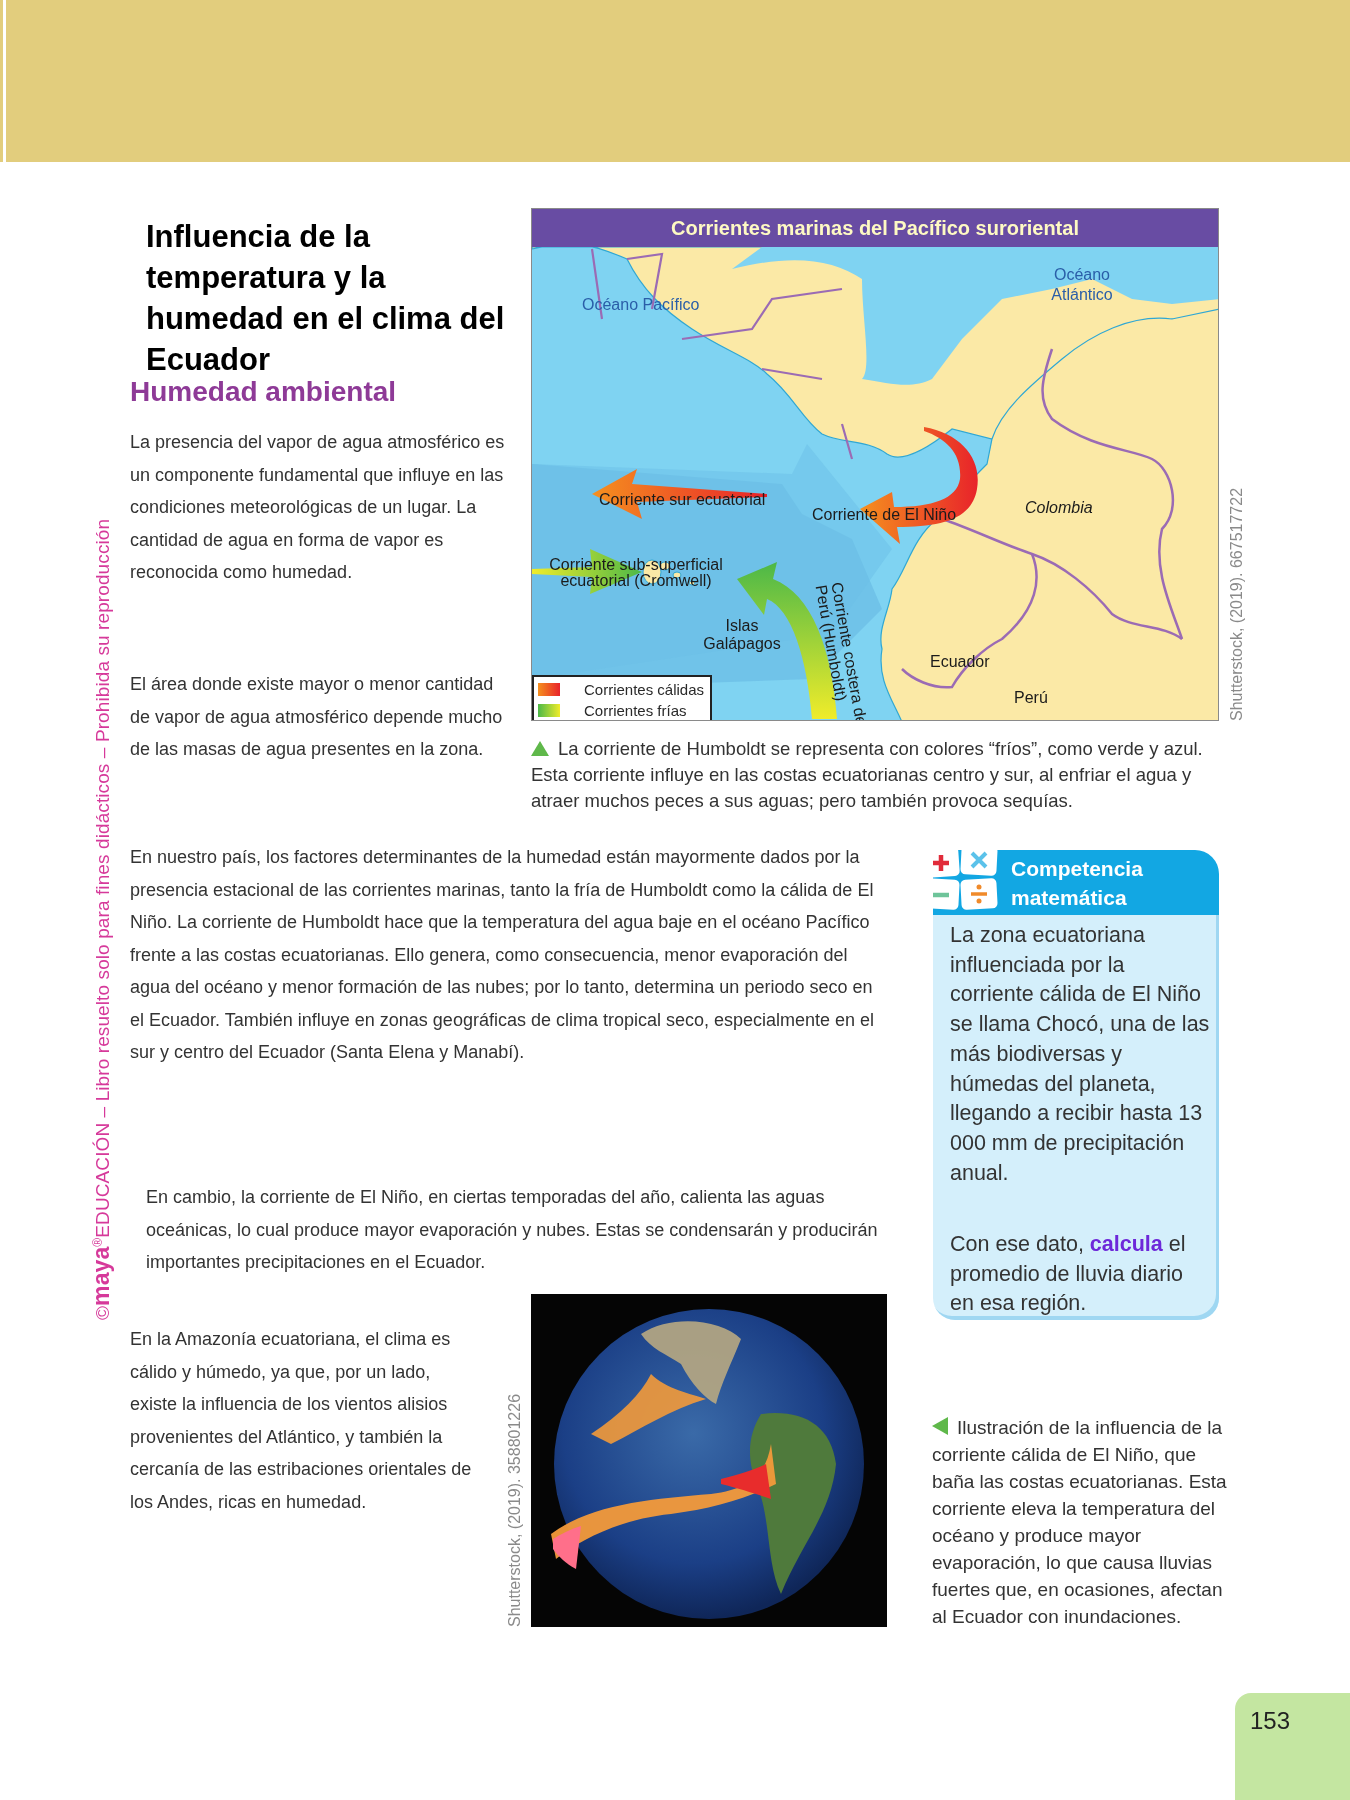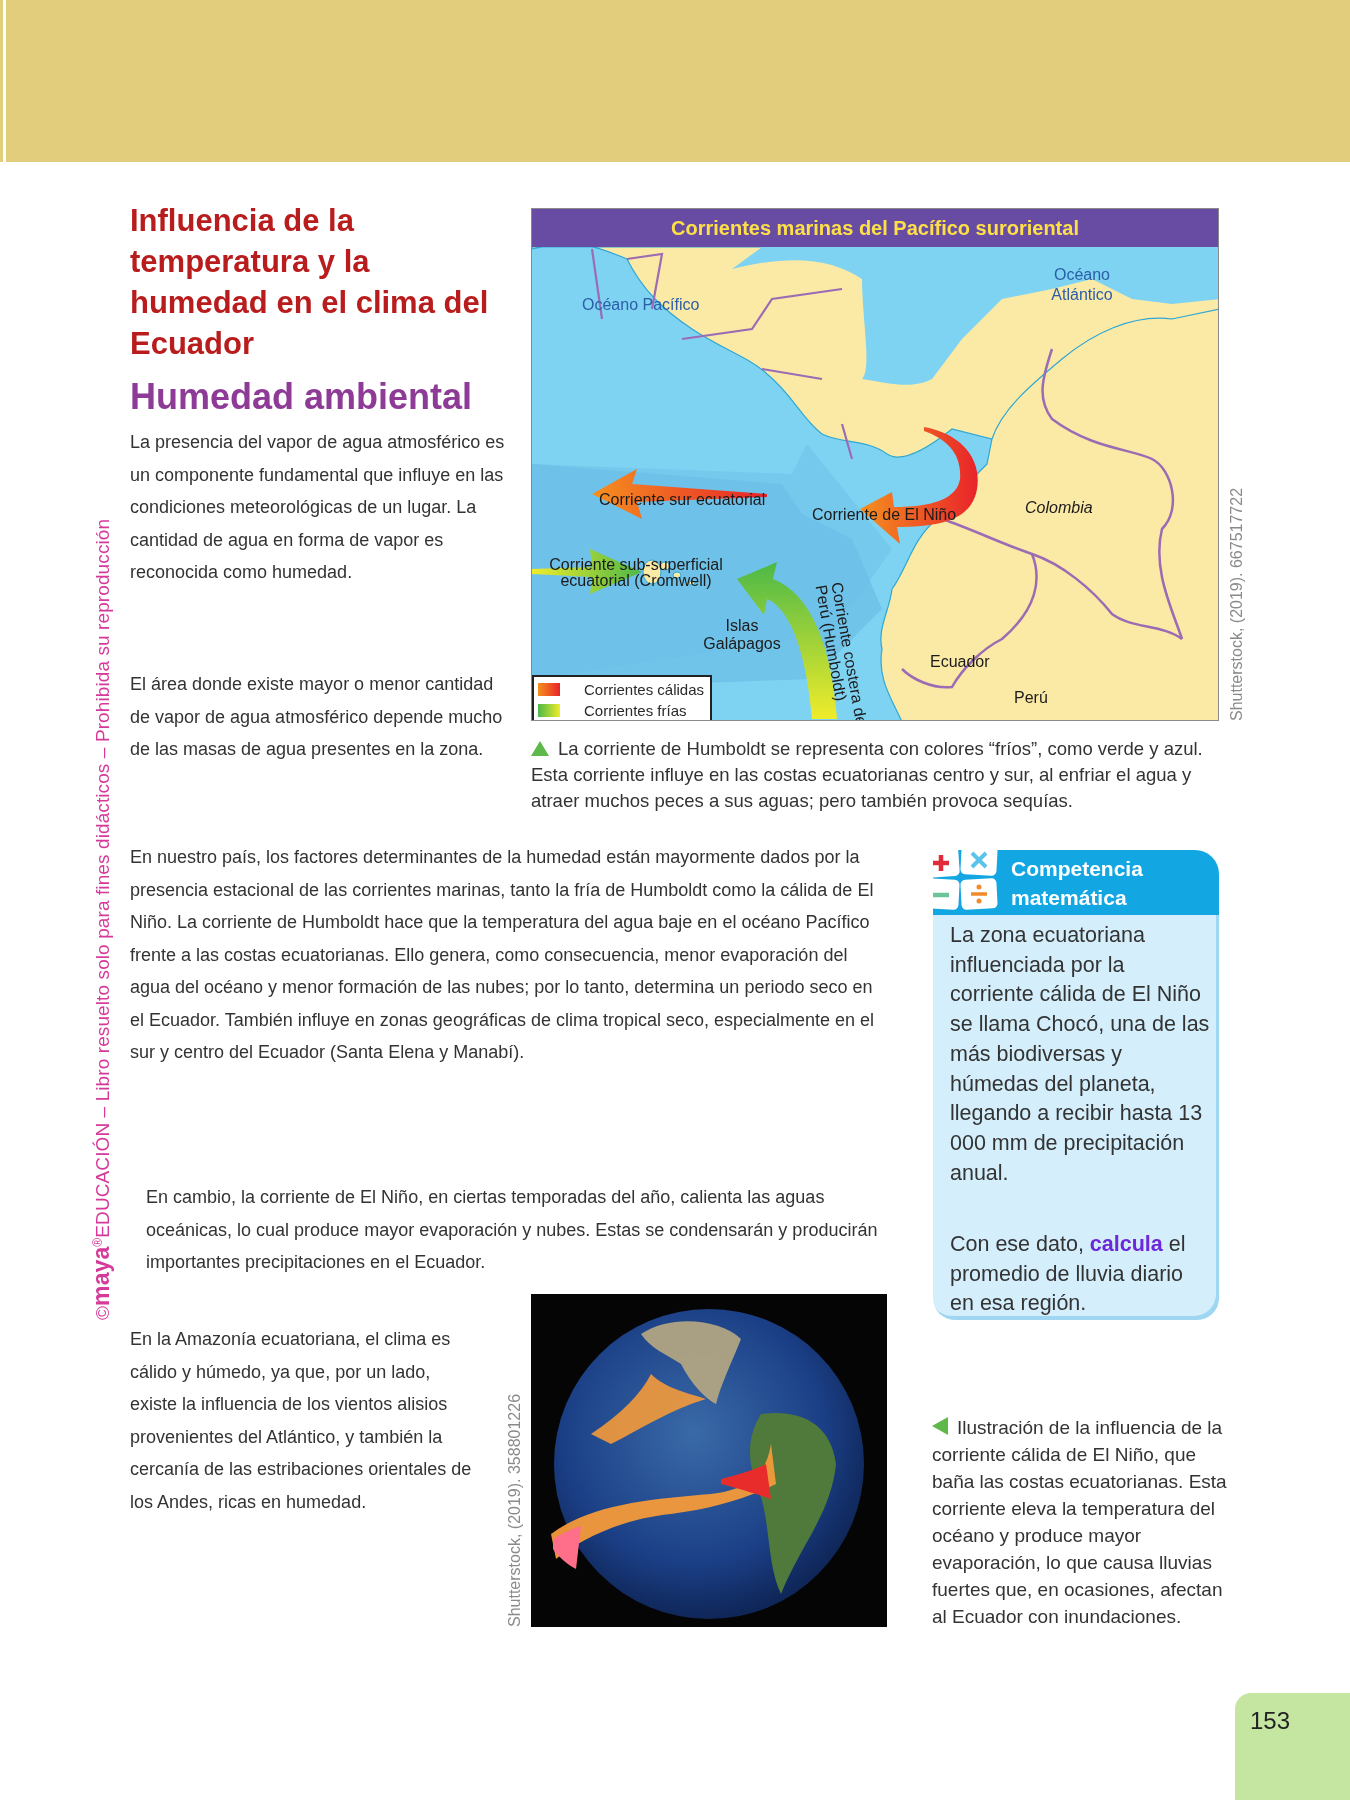--- a/index.html
+++ b/index.html
@@ -8,34 +8,34 @@
   .band { position:absolute; left:6px; top:0; width:1344px; height:162px; background:#e2cd7d; }
   .band-edge { position:absolute; left:0; top:0; width:3px; height:162px; background:#e2cd7d; }
 
   .side-note { position:absolute; left:88px; top:1320px; width:860px; height:30px;
                transform:rotate(-90deg); transform-origin:0 0; font-size:19px; color:#d6399a;
                white-space:nowrap; letter-spacing:0.1px; }
   .side-note .brand { font-weight:bold; font-size:23px; }
   .side-note .reg { font-size:12px; vertical-align:super; }
 
   .title { position:absolute; left:130px; top:200px; width:380px; font-size:31px; line-height:41px;
-           font-weight:bold; color:#b91c1c; margin:0; }
-  .subtitle { position:absolute; left:130px; top:376px; font-size:36px; font-weight:bold; color:#8e3a97; margin:0; }
+           font-weight:bold; color:#000000; margin:16px; }
+  .subtitle { position:absolute; left:130px; top:376px; font-size:28px; font-weight:bold; color:#8e3a97; margin:0; }
 
   .body-text { position:absolute; font-size:18px; line-height:32.5px; color:#333; margin:0; }
   .p1 { left:130px; top:426px; width:380px; }
   .p2 { left:130px; top:668px; width:380px; }
   .p3 { left:130px; top:841px; width:760px; }
   .p4 { left:130px; top:1181px; width:760px;margin-left:16px; }
   .p5 { left:130px; top:1323px; width:350px; }
 
   
   .map { position:absolute; left:531px; top:208px; width:688px; height:513px; overflow:hidden;
          border:1px solid #8a8a8a; box-sizing:border-box; background:#7fd3f2; }
-  .map-title { position:absolute; left:0; top:0; width:100%; height:38px; background:#684ca3; color:#fde047;
+  .map-title { position:absolute; left:0; top:0; width:100%; height:38px; background:#684ca3; color:#fef9c3;
                font-weight:bold; font-size:20px; text-align:center; line-height:38px; }
   .map svg { position:absolute; left:0; top:0; }
   .map-label { position:absolute; font-size:16px; color:#1b1b1b; white-space:nowrap; line-height:18px; }
   .ocean-label { color:#2a5ea8; text-align:center; font-size:16px; line-height:20px; }
   .legend { position:absolute; left:0; top:466px; width:180px; height:47px; background:#fff;
             border:2px solid #222; box-sizing:border-box; }
   .legend-row { position:absolute; left:4px; height:20px; display:flex; align-items:center; font-size:15px; }
   .legend-swatch { width:22px; height:13px; margin-right:24px; }
 
   .credit-v { position:absolute; font-size:16px; color:#8a8a8a; white-space:nowrap;

